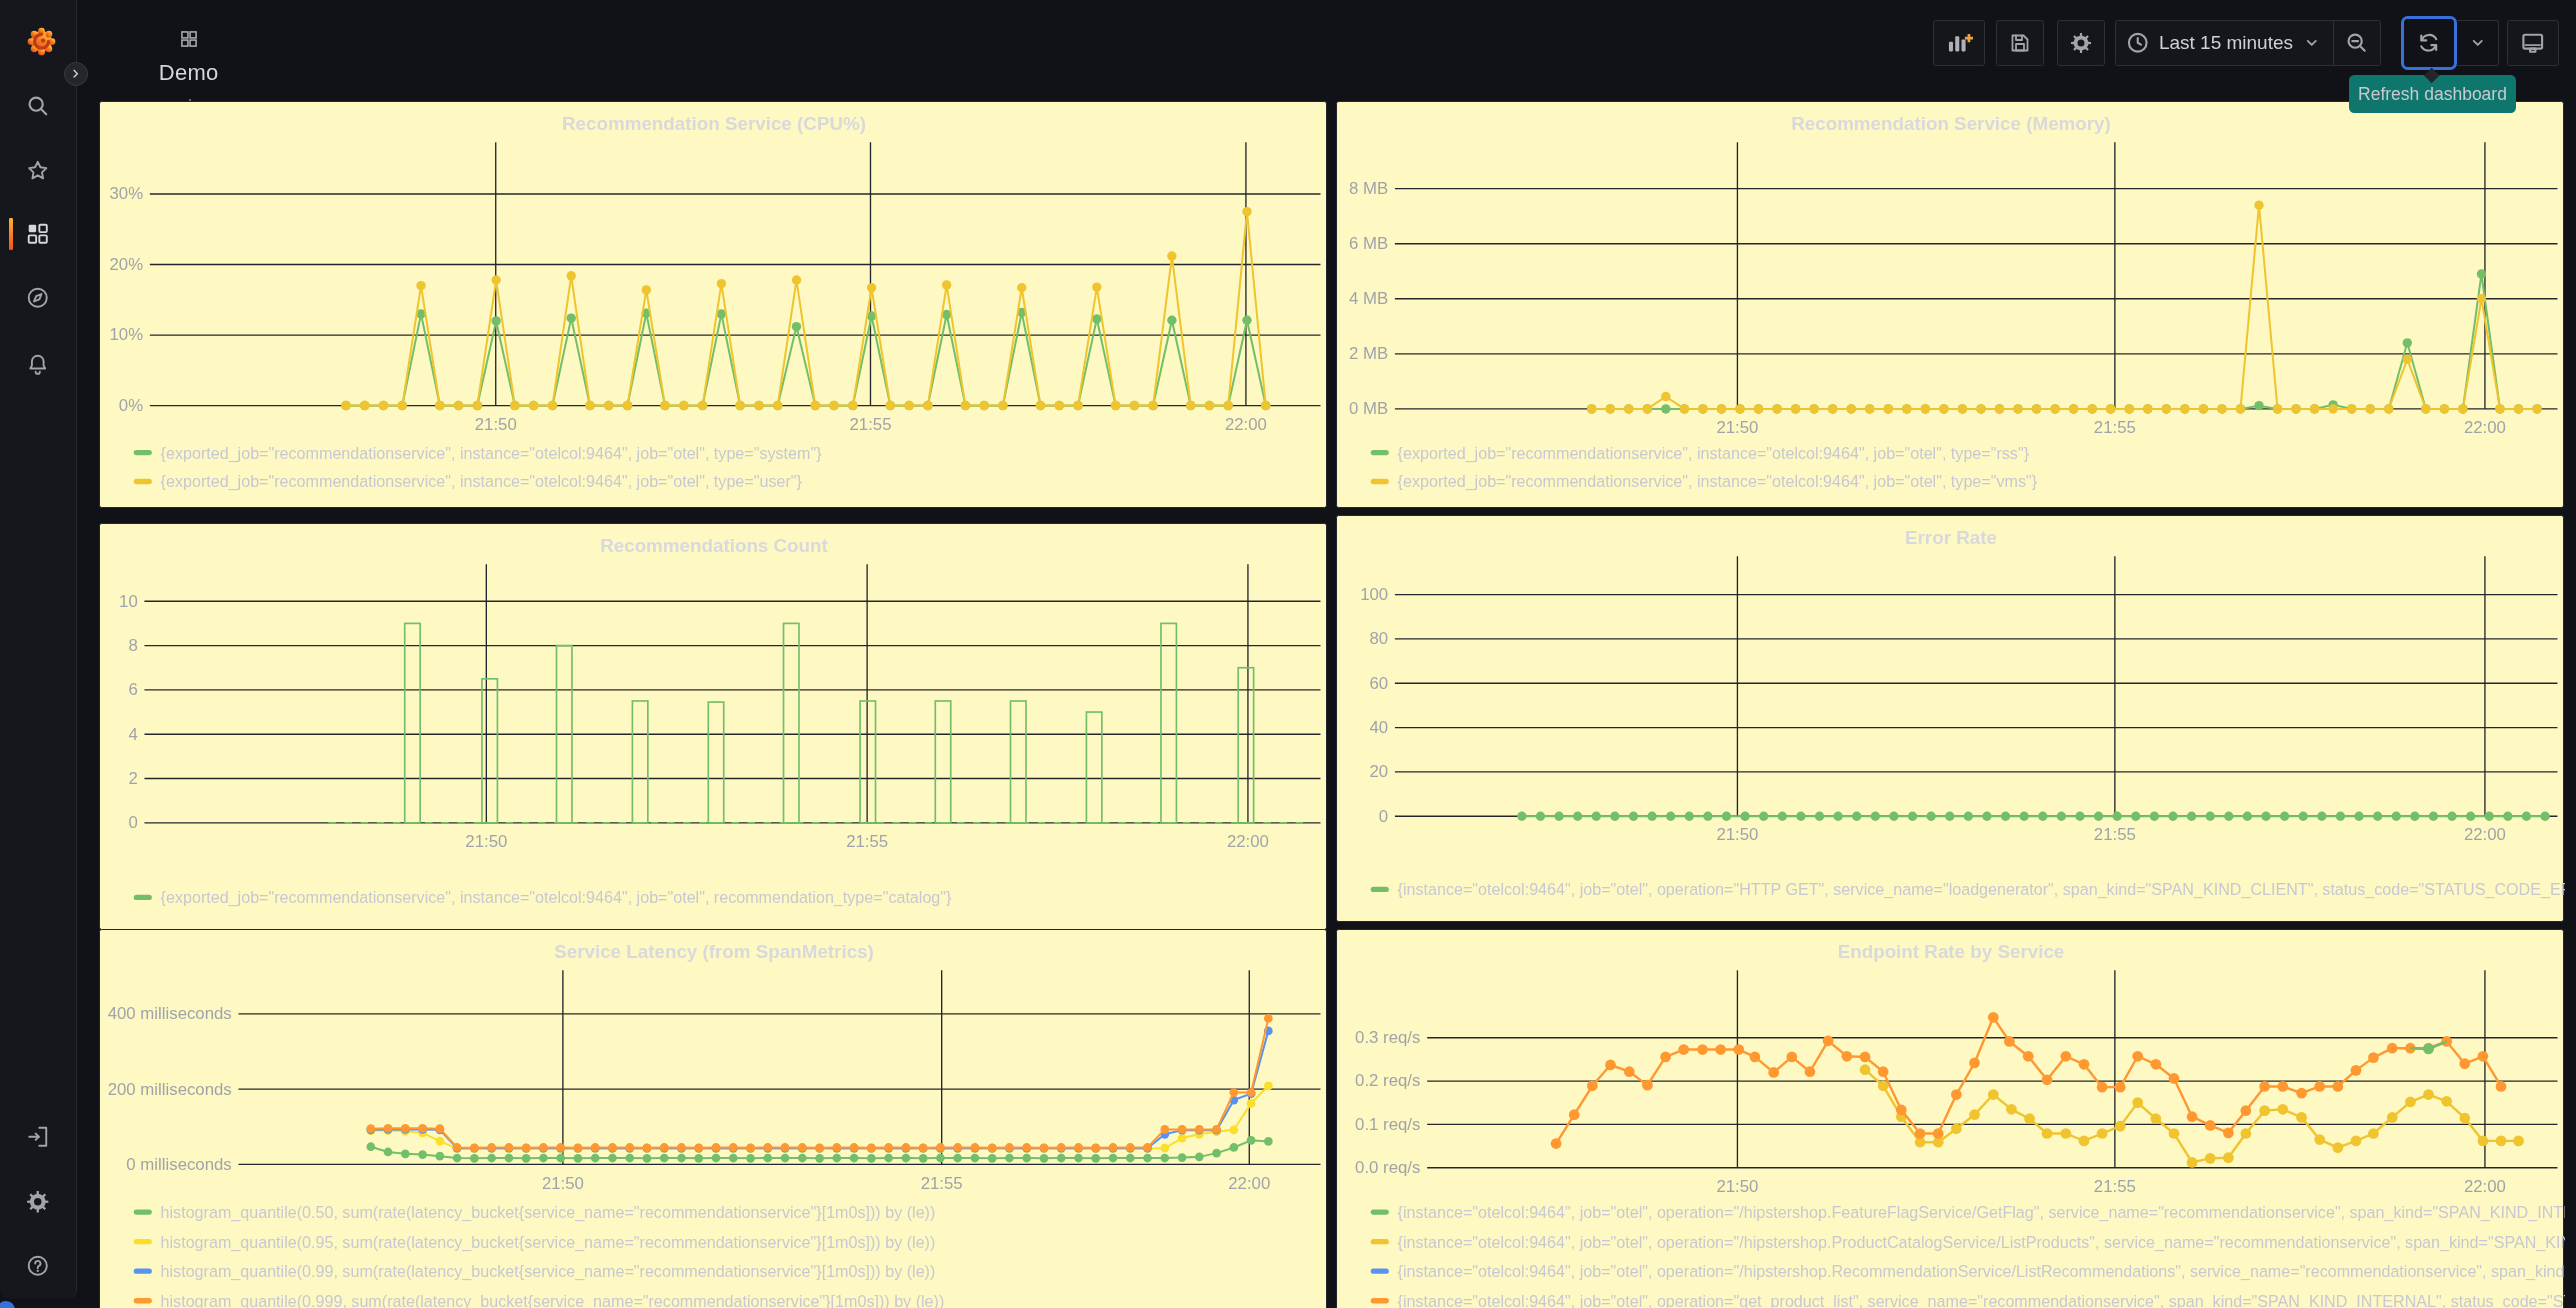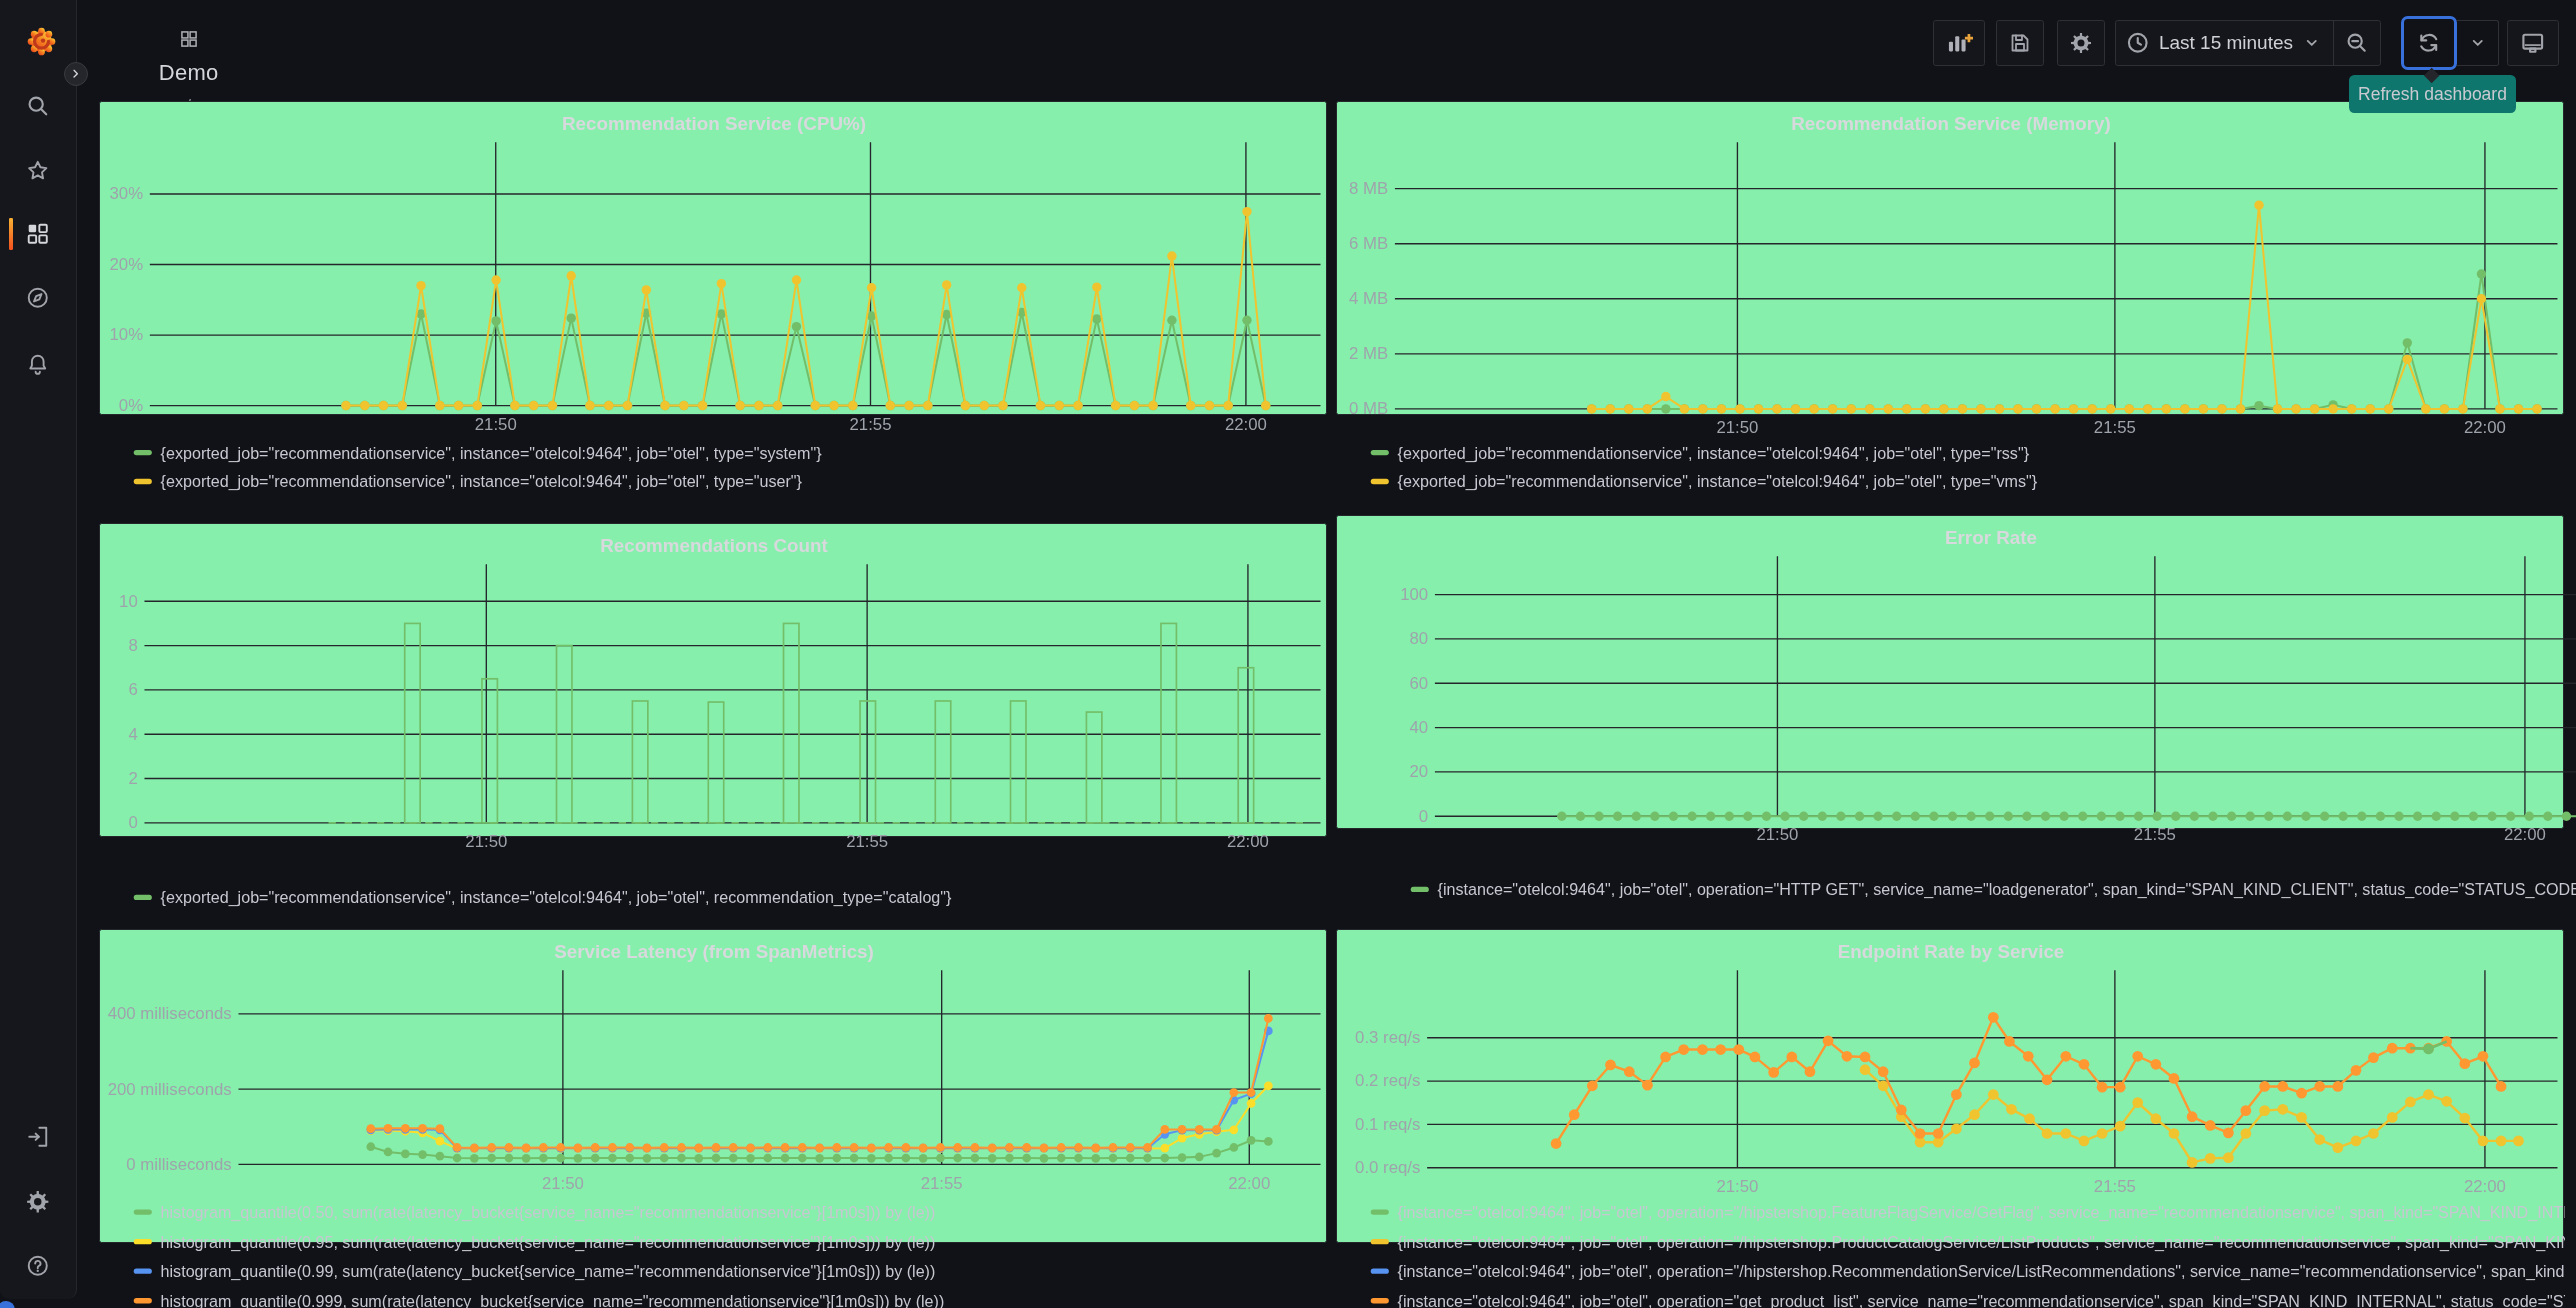--- a/index.html
+++ b/index.html
@@ -23,21 +23,21 @@
 .tzoom { width:50px; display:flex; align-items:center; justify-content:center; }
 #refwrap { position:absolute; left:2401px; top:16px; height:54px; display:flex; }
 #refbtn { width:56px; height:54px; border:3.4px solid #3871dc; border-radius:6.7px;
   display:flex; align-items:center; justify-content:center; background:#111217; }
 #refcaret { width:42px; height:46px; margin-top:4px; border:0.7px solid #2e3036; border-left:none;
   border-radius:0 2.7px 2.7px 0; display:flex; align-items:center; justify-content:center; }
 #tooltip { position:absolute; z-index:20; left:2349px; top:75px; width:167px; height:38px; background:#0f766e;
   border-radius:5.4px; color:#c9cad1; font-size:17.5px; display:flex; align-items:center; justify-content:center; }
 #tarrow { position:absolute; left:77px; top:-5.4px; width:11.4px; height:11.4px; background:#24262b;
   transform:rotate(45deg); }
-.panel { position:absolute; width:1228px; height:314px; background:#86efac;
+.panel { position:absolute; width:1228px; height:407px; background:#fef9c3;
   border:0.7px solid #24262c; border-radius:2.7px; }
 .ttl { fill:#d8d9dd; font-size:28px; font-weight:bold; font-family:"Liberation Sans", sans-serif; }
 .ax { fill:#9fa3ab; font-size:25px; font-family:"Liberation Sans", sans-serif; }
 .lg { fill:#c7c8d1; font-size:24px; font-family:"Liberation Sans", sans-serif; }
 </style></head>
 <body>
 <div id="sidebar">
     <div style="position:absolute;left:25.5px;top:25.5px;"><svg width="31" height="31" viewBox="0 0 24 24">
 <defs>
           <linearGradient id="glg" x1="0.8" y1="0.05" x2="0.15" y2="0.95">
@@ -466,21 +466,21 @@
       <rect x="1017.5" y="148.0" width="23" height="297.0" fill="none" stroke="#73BF69" stroke-width="2.5"></rect>
       <rect x="1131.5" y="263.5" width="23" height="181.5" fill="none" stroke="#73BF69" stroke-width="2.5"></rect>
       <rect x="1243.5" y="263.5" width="23" height="181.5" fill="none" stroke="#73BF69" stroke-width="2.5"></rect>
       <rect x="1355.5" y="263.5" width="23" height="181.5" fill="none" stroke="#73BF69" stroke-width="2.5"></rect>
       <rect x="1468.5" y="280.0" width="23" height="165.0" fill="none" stroke="#73BF69" stroke-width="2.5"></rect>
       <rect x="1579.5" y="148.0" width="23" height="297.0" fill="none" stroke="#73BF69" stroke-width="2.5"></rect>
       <rect x="1694.5" y="214.0" width="23" height="231.0" fill="none" stroke="#73BF69" stroke-width="2.5"></rect>
       <rect x="50" y="552" width="27" height="8" rx="4" fill="#73BF69"></rect>
       <text x="90" y="565" class="lg">{exported_job="recommendationservice", instance="otelcol:9464", job="otel", recommendation_type="catalog"}</text>
     </svg></div>
-<div class="panel" style="left:1336px;top:515px;padding-left:40px;"><svg width="1228" height="407" viewBox="0 0 1828 606">
+<div class="panel" style="left:1336px;top:515px;"><svg width="1228" height="407" viewBox="0 0 1828 606">
       <text x="914.0" y="42" text-anchor="middle" class="ttl">Error Rate</text>
       <line x1="86" y1="447.0" x2="1817" y2="447.0" stroke="#24262b" stroke-width="2"></line>
       <text x="76" y="455.0" text-anchor="end" class="ax">0</text>
       <line x1="86" y1="381.0" x2="1817" y2="381.0" stroke="#24262b" stroke-width="2"></line>
       <text x="76" y="389.0" text-anchor="end" class="ax">20</text>
       <line x1="86" y1="315.0" x2="1817" y2="315.0" stroke="#24262b" stroke-width="2"></line>
       <text x="76" y="323.0" text-anchor="end" class="ax">40</text>
       <line x1="86" y1="249.0" x2="1817" y2="249.0" stroke="#24262b" stroke-width="2"></line>
       <text x="76" y="257.0" text-anchor="end" class="ax">60</text>
       <line x1="86" y1="183.0" x2="1817" y2="183.0" stroke="#24262b" stroke-width="2"></line>

